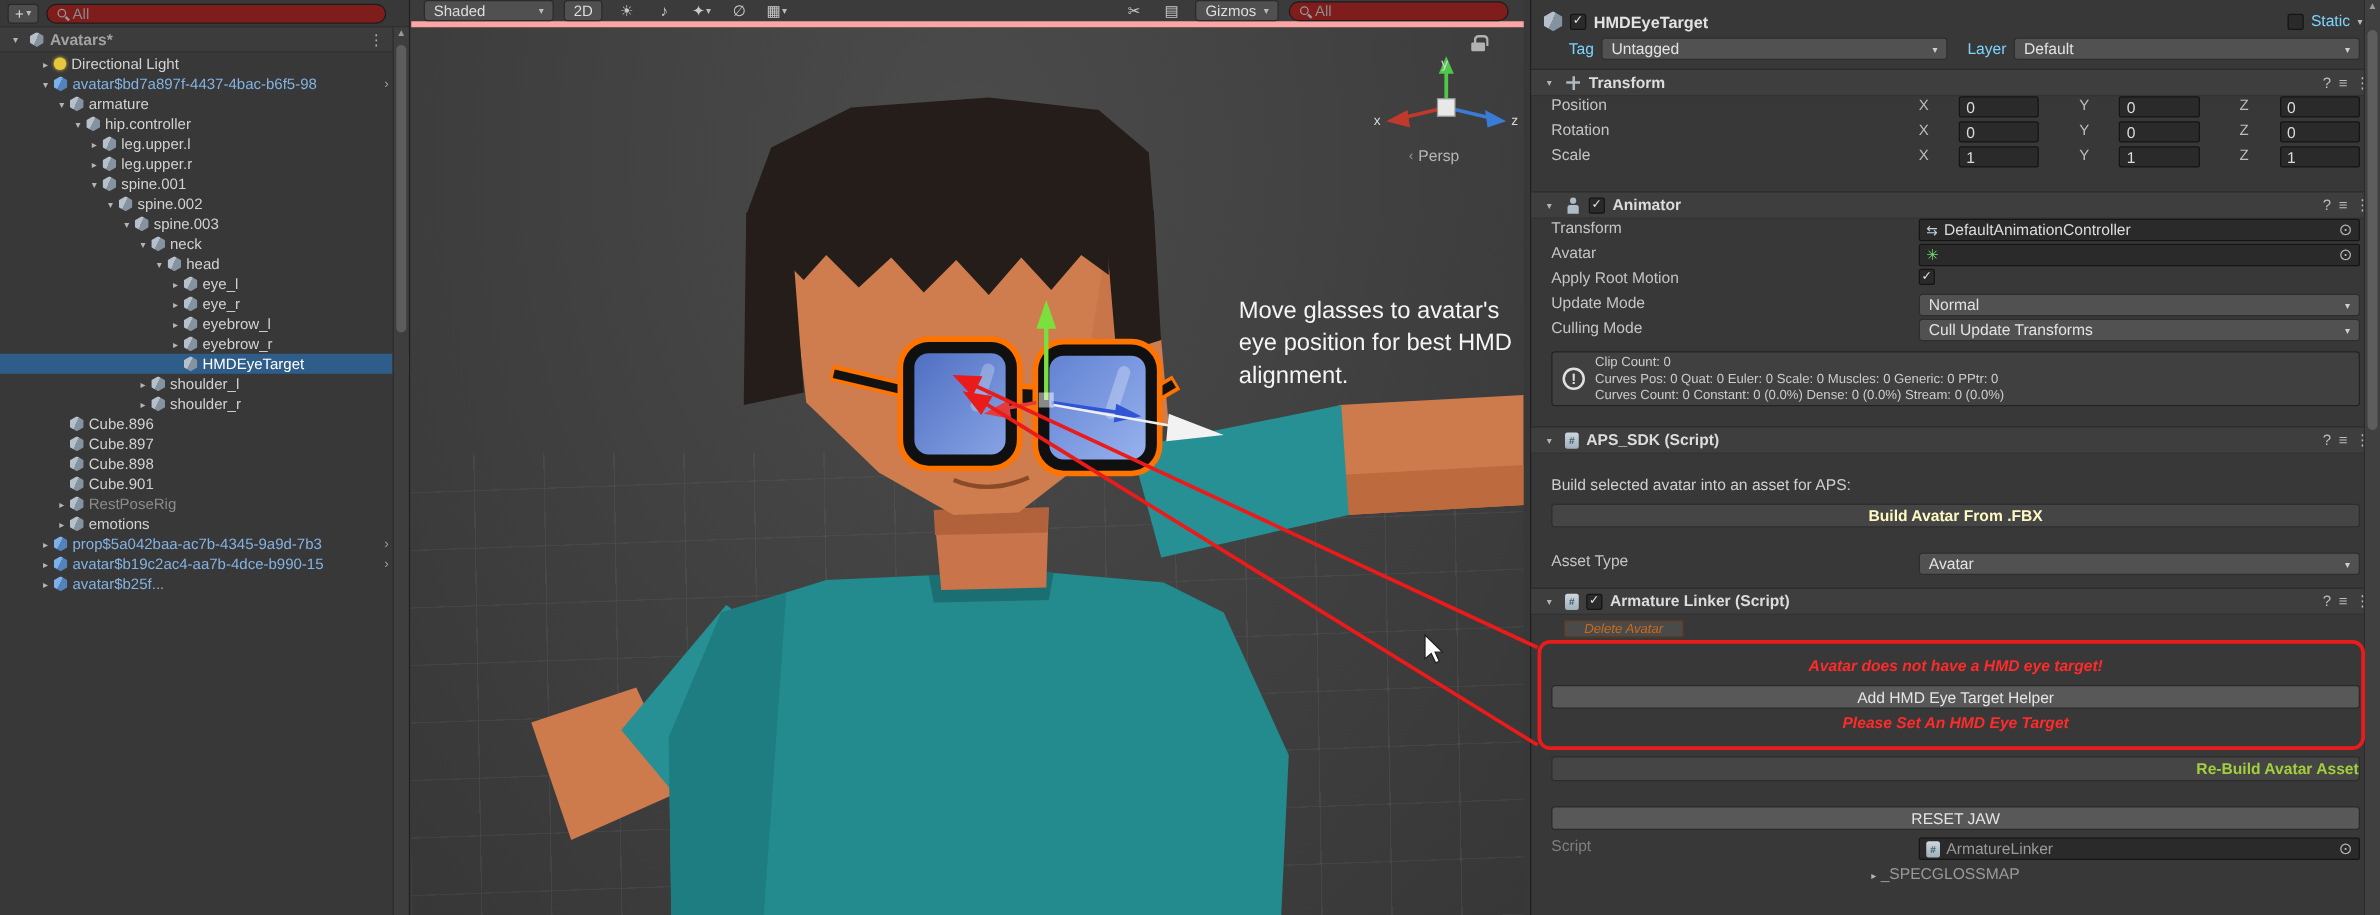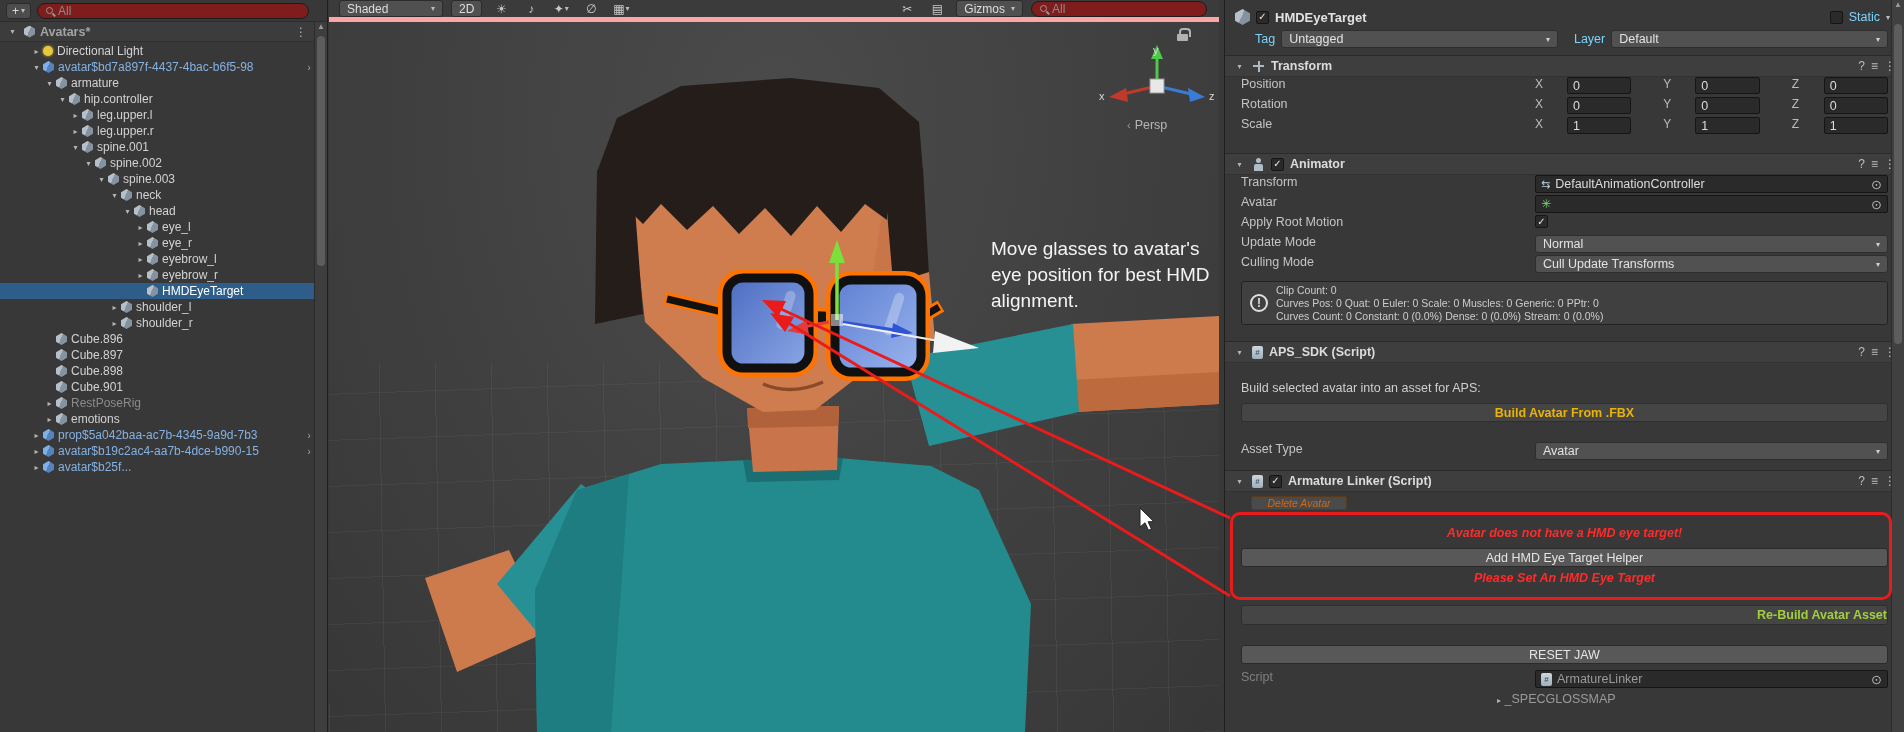--- a/index.html
+++ b/index.html
@@ -82,21 +82,21 @@
   .avicon{color:#6bdc6b;font-size:12px;flex:none;}
   .ico-transform{width:13px;height:13px;flex:none;background:linear-gradient(#aeb8c0 0 0) center/11px 2px no-repeat,linear-gradient(#aeb8c0 0 0) center/2px 11px no-repeat;}
   .person{width:13px;height:13px;position:relative;flex:none;}
   .person::before{content:"";position:absolute;left:4px;top:0;width:5px;height:5px;border-radius:50%;background:#aebcc8;}
   .person::after{content:"";position:absolute;left:2px;top:6px;width:9px;height:7px;border-radius:2px 2px 0 0;background:#aebcc8;}
   .infobox{margin:6px 16px 0 16px;background:#404040;border:1px solid #232323;border-radius:3px;display:flex;gap:8px;padding:5px 8px;height:44px;align-items:center;}
   .warnico{width:18px;height:18px;flex:none;border:2px solid #e0e0e0;border-radius:50%;color:#e0e0e0;font-weight:bold;display:flex;align-items:center;justify-content:center;font-size:12px;}
   .infolines{font-size:10.5px;line-height:13px;color:#cccccc;}
   .btn{height:19px;background:#585858;border:1px solid #2a2a2a;border-radius:3px;color:#e4e4e4;display:flex;align-items:center;justify-content:center;font-size:12.5px;margin:0 16px;}
   .btn.flat{background:#454545;border-color:#2e2e2e;}
-  .blue{color:#eab308;font-weight:bold;}
+  .blue{color:#fef9c3;font-weight:bold;}
   .green{color:#a2ce3e;font-weight:bold;justify-content:flex-end;}
   .warntext{color:#ff2b2b;font-style:italic;font-weight:bold;font-size:12.5px;text-align:center;height:16px;}
   .delbtn{margin:4px 0 0 26px;width:96px;height:14px;background:#4a4a4a;border:1px solid #5a3a1a;border-radius:2px;color:#cc6a1b;font-size:10.5px;display:flex;align-items:center;justify-content:center;font-style:italic;}
   .sectlabel{padding:0 16px;color:#e0e0e0;font-weight:bold;font-size:12.5px;}
   .hint{padding:0 16px;color:#cfcfcf;font-size:12.5px;}
   .partial{color:#9a9a9a;font-size:12.5px;padding-left:272px;}
   .iscroll{position:absolute;right:0;top:0;width:13px;height:732px;background:#404040;border-left:1px solid #2c2c2c;}
   .iscroll .up{display:block;text-align:center;color:#9a9a9a;font-size:8px;line-height:10px;}
   .iscroll .thumb{position:absolute;left:2px;right:2px;top:24px;height:320px;background:#5d5d5d;border-radius:5px;}
 

